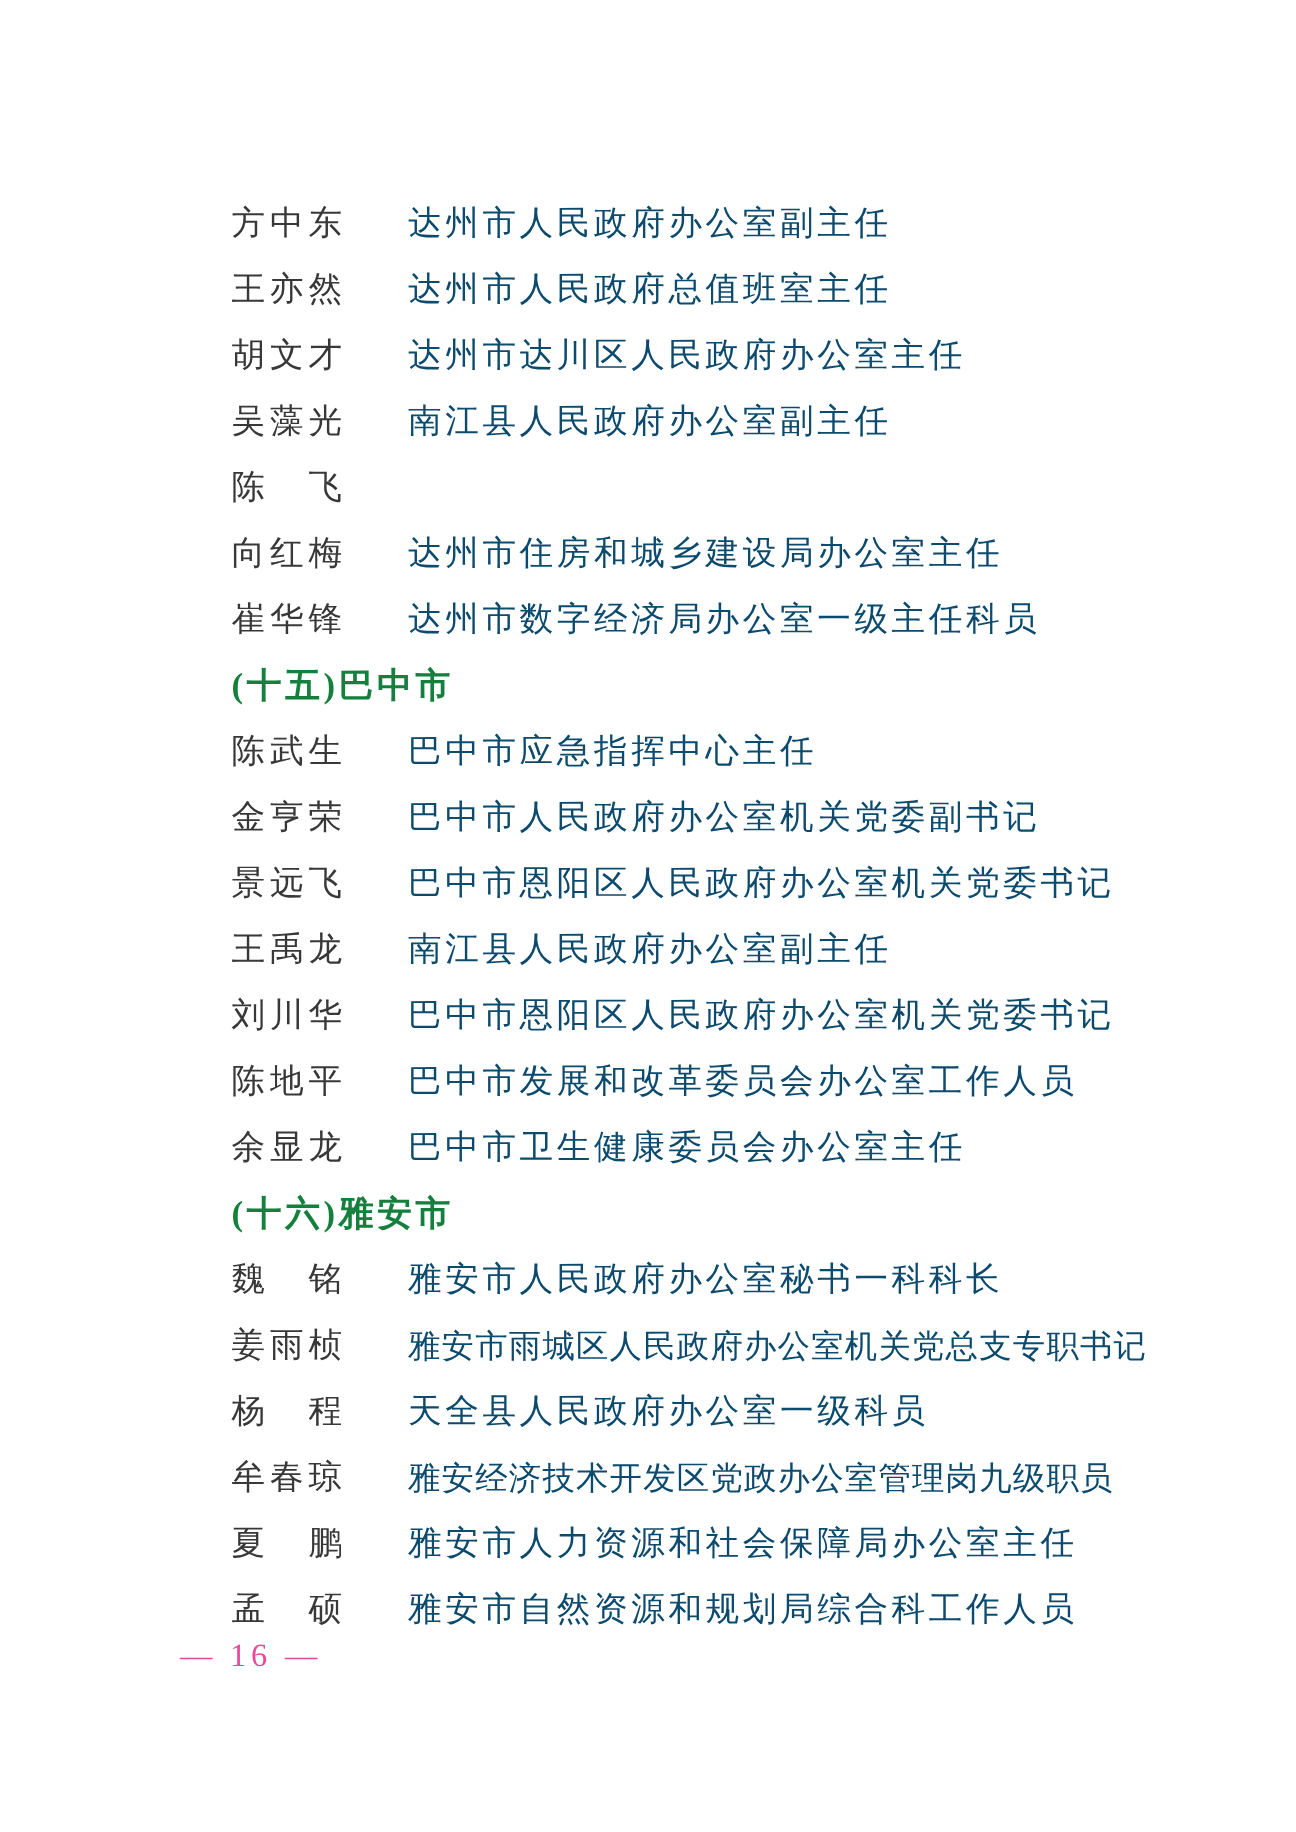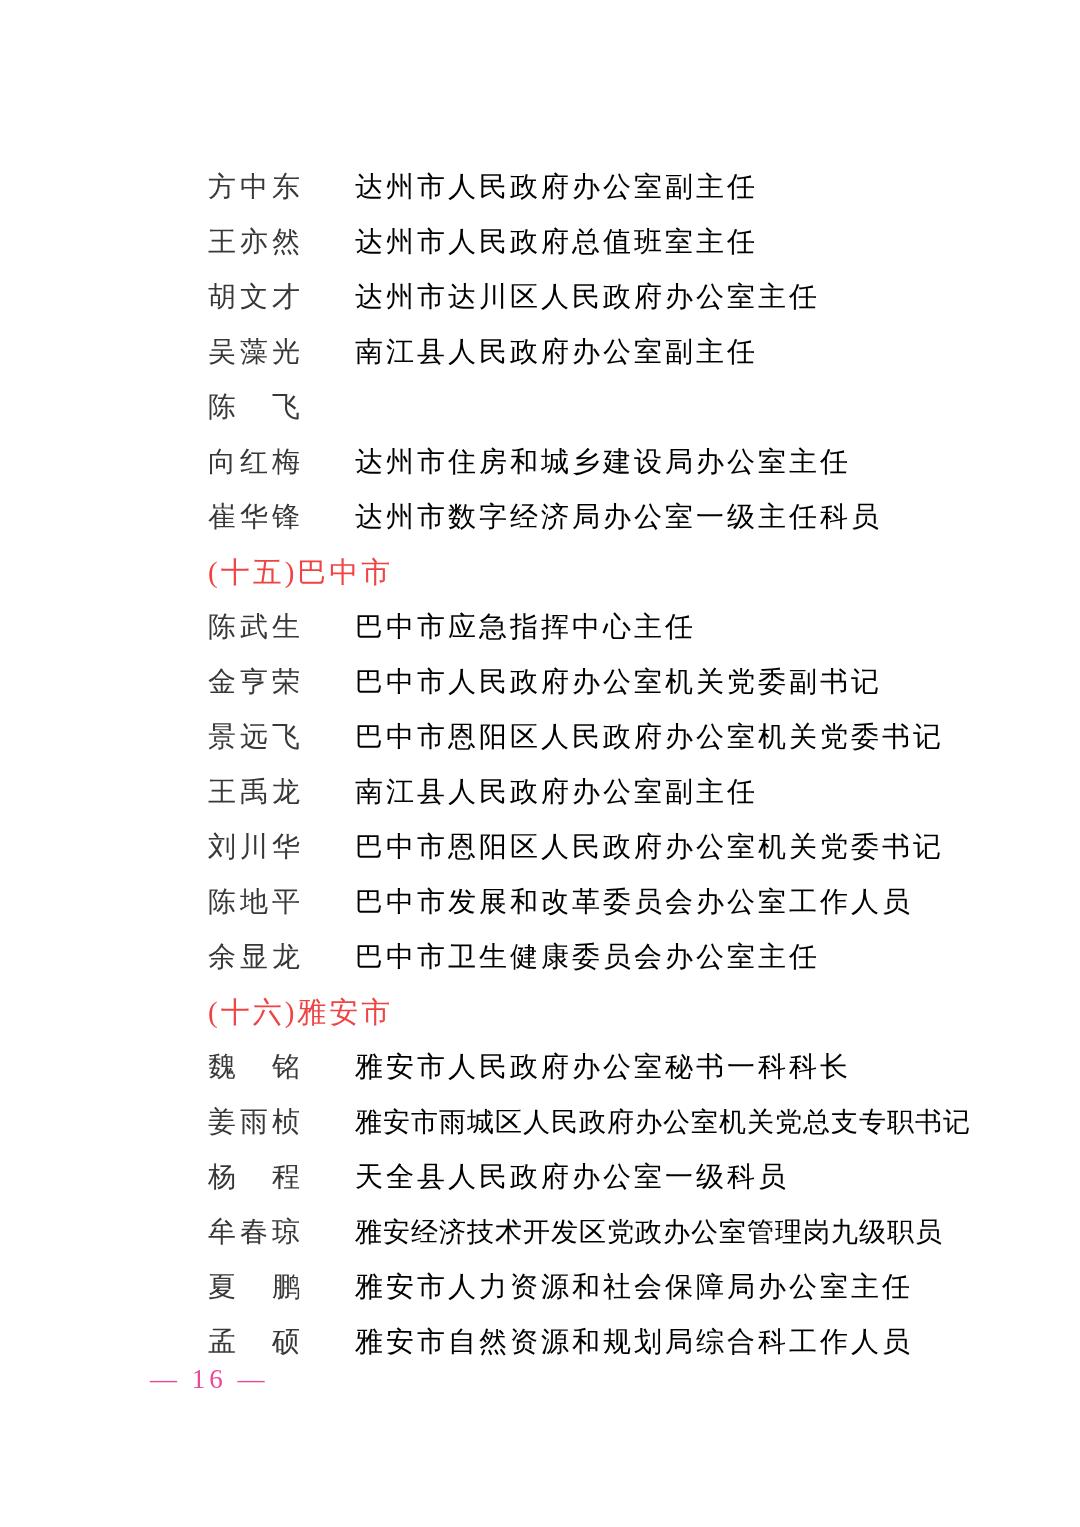--- a/index.html
+++ b/index.html
@@ -18,54 +18,53 @@
   .page {
     position: absolute;
     inset: 0;
     background: #ffffff;
   }
   .doc-content {
     position: absolute;
     top: 172px;
     left: 193px;
     right: 60px;
-    margin-left: 15px;
   }
   .entry-row {
     display: flex;
     align-items: flex-start;
     height: 30px;
     line-height: 30px;
     margin-bottom: 25px;
     font-size: 28px;
     white-space: nowrap;
   }
   .person-name {
     flex: 0 0 100px;
     width: 100px;
     letter-spacing: 4px;
     color: #383838;
   }
   .person-position {
     margin-left: 47px;
     letter-spacing: 3px;
-    color: #000000;
+    color: #0c4a6e;
   }
   .person-position.tight {
     font-size: 27px;
     letter-spacing: 1px;
   }
   .section-header {
     height: 30px;
     line-height: 30px;
     margin-bottom: 25px;
     font-size: 29px;
-    font-weight: 400;
+    font-weight: 700;
     letter-spacing: 3px;
-    color: #ef4444;
+    color: #15803d;
     white-space: nowrap;
   }
   .page-footer {
     position: absolute;
     top: 1364px;
     left: 150px;
     font-size: 27px;
     line-height: 30px;
     letter-spacing: 4px;
     color: #ec4899;

